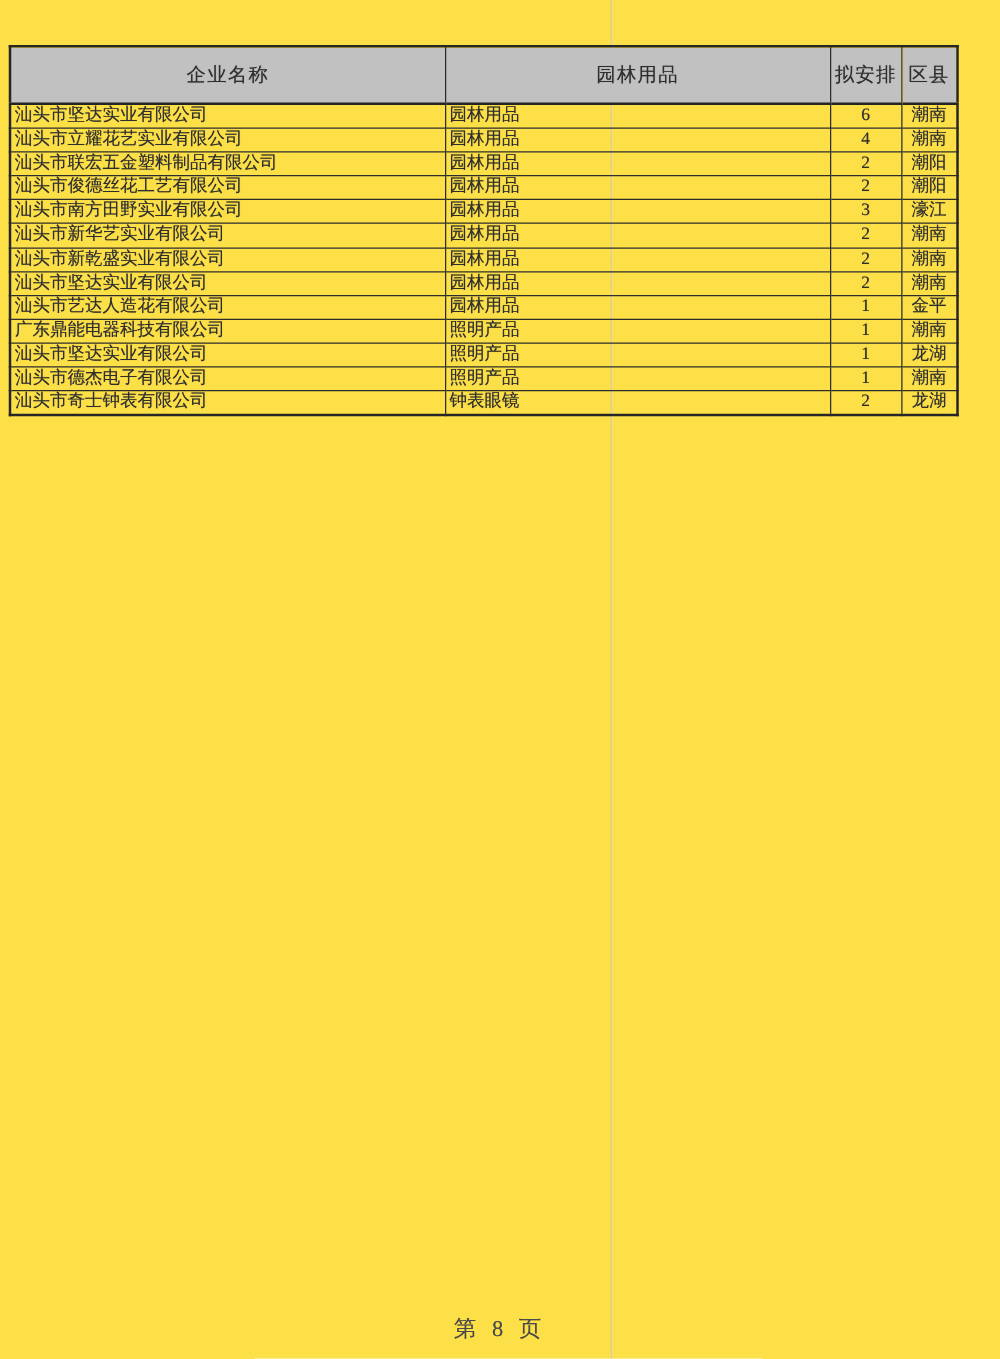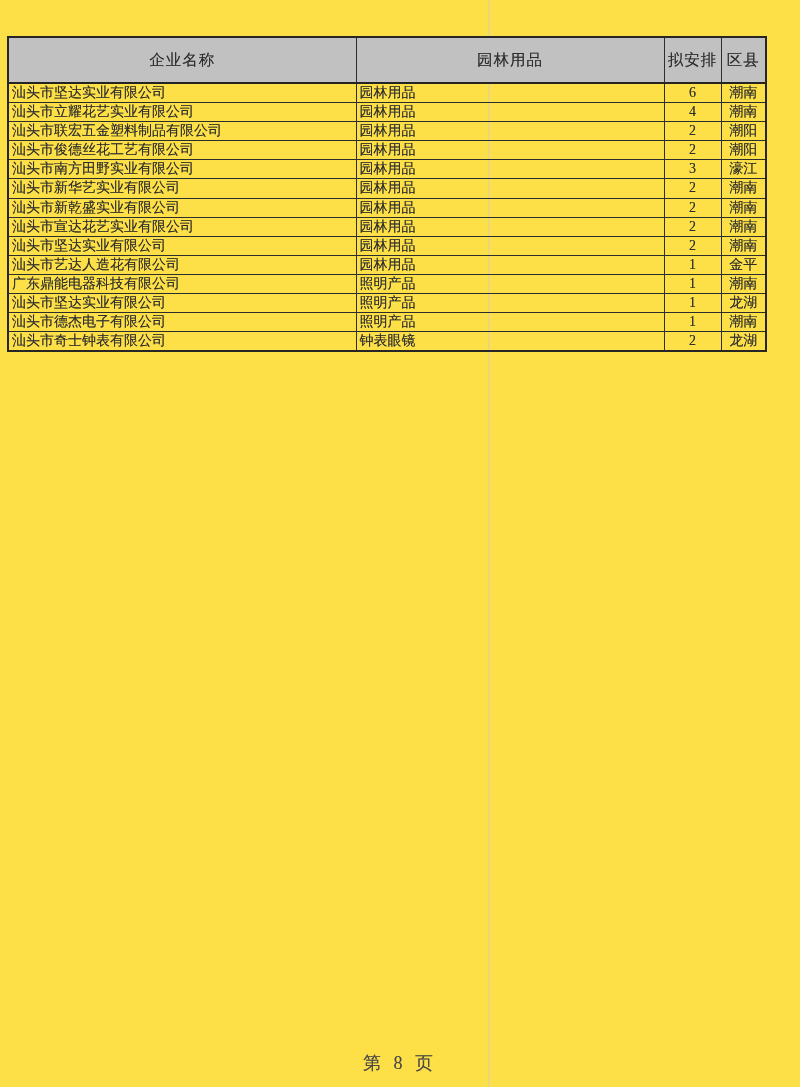--- a/index.html
+++ b/index.html
@@ -129,26 +129,20 @@
           <td class="cell-count">2</td>
           <td class="cell-district">潮南</td>
         </tr>
         <tr>
           <td class="cell-company">汕头市新乾盛实业有限公司</td>
           <td class="cell-area">园林用品</td>
           <td class="cell-count">2</td>
           <td class="cell-district">潮南</td>
         </tr>
         <tr>
-          <td class="cell-company">汕头市宣达花艺实业有限公司</td>
-          <td class="cell-area">园林用品</td>
-          <td class="cell-count">2</td>
-          <td class="cell-district">潮南</td>
-        </tr>
-        <tr>
           <td class="cell-company">汕头市坚达实业有限公司</td>
           <td class="cell-area">园林用品</td>
           <td class="cell-count">2</td>
           <td class="cell-district">潮南</td>
         </tr>
         <tr>
           <td class="cell-company">汕头市艺达人造花有限公司</td>
           <td class="cell-area">园林用品</td>
           <td class="cell-count">1</td>
           <td class="cell-district">金平</td>

